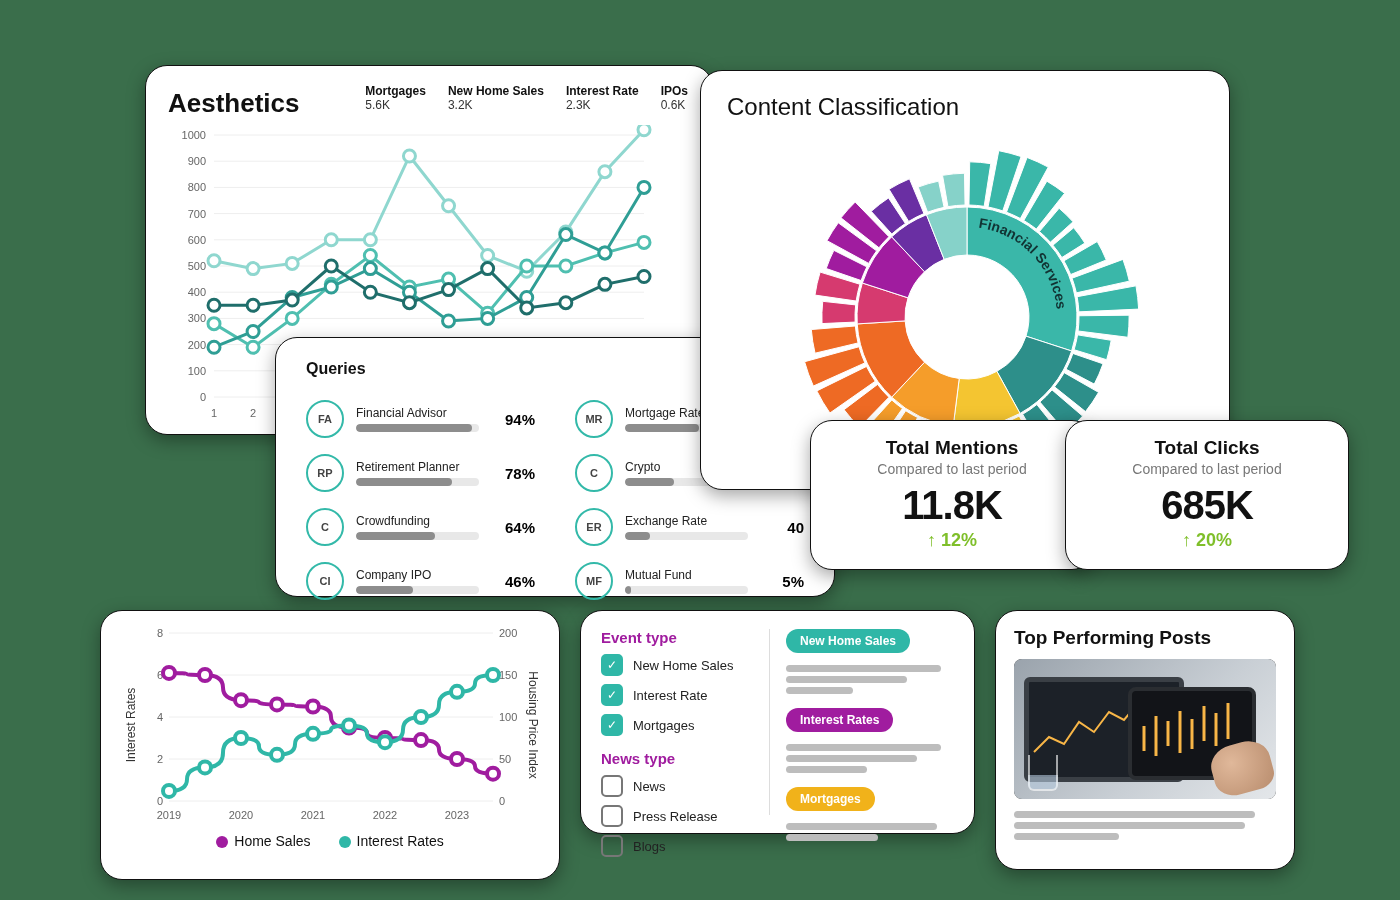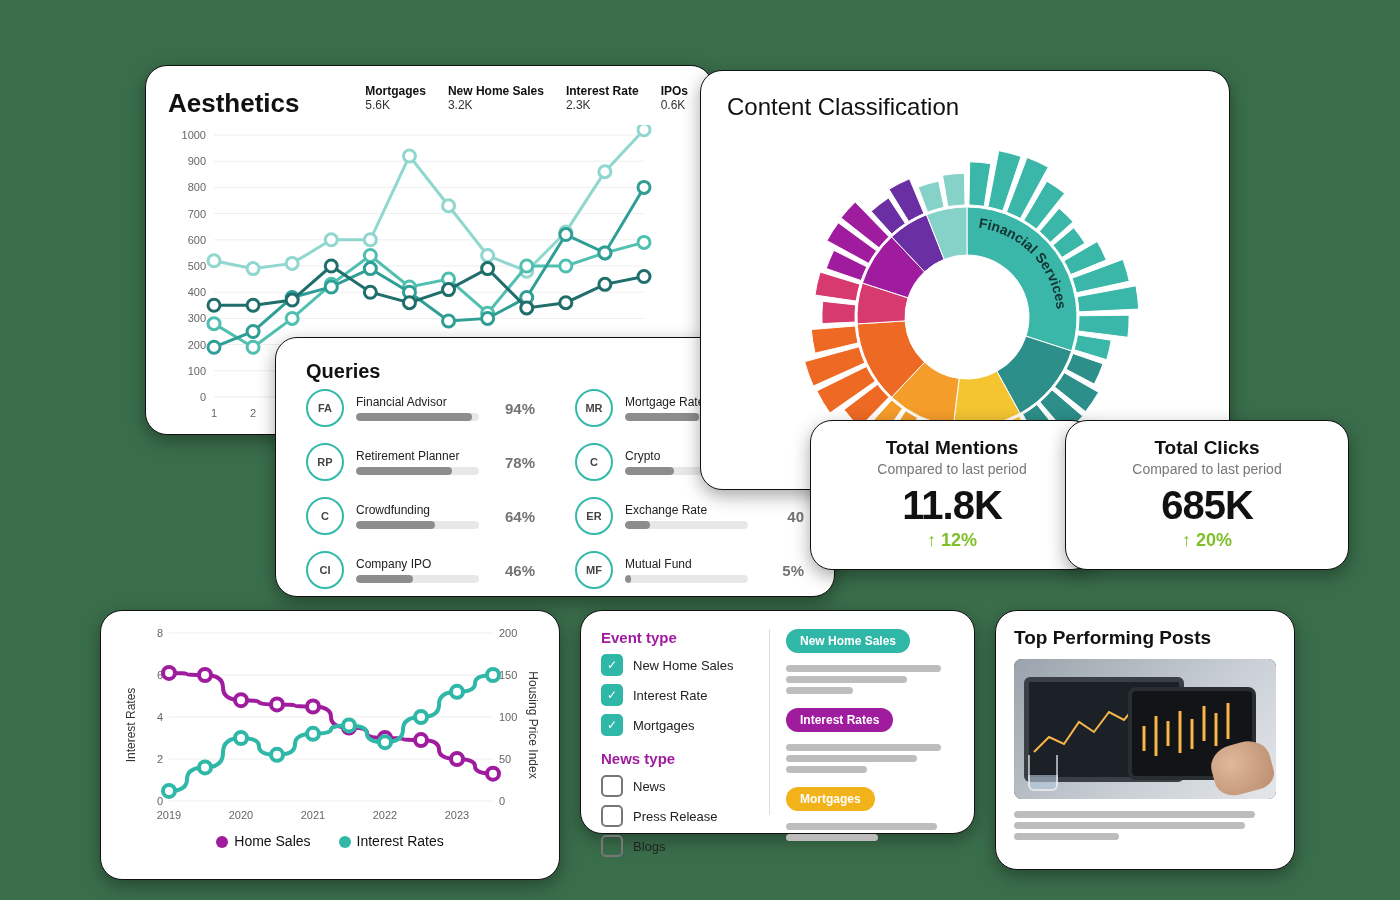--- a/index.html
+++ b/index.html
@@ -6,30 +6,30 @@
   .card{position:absolute;background:#fff;border:1px solid #111;border-radius:22px;box-shadow:0 6px 18px rgba(0,0,0,.35);box-sizing:border-box;}
   
   #c-aesth{left:145px;top:65px;width:568px;height:370px;padding:22px 22px 14px 22px;}
   #c-aesth h2{margin:0 0 6px 0;font-size:26px;font-weight:700;}
   .mini-kpis{position:absolute;top:18px;right:24px;display:flex;gap:22px;font-size:12px;}
   .mini-kpis .k{text-align:left;}
   .mini-kpis .k .kl{font-weight:700;font-size:12px;}
   .mini-kpis .k .kv{font-weight:400;font-size:12px;color:#333;}
   
   #c-queries{left:275px;top:337px;width:560px;height:260px;padding:22px 30px;}
-  #c-queries h2{margin:0 0 6px 0;font-size:20px;font-weight:600;}
+  #c-queries h2{margin:0 0 22px 0;font-size:16px;font-weight:600;}
   .q-cols{display:flex;gap:40px;}
   .q-col{flex:1;display:flex;flex-direction:column;gap:16px;}
   .q-row{display:flex;align-items:center;gap:12px;}
   .q-ic{width:34px;height:34px;border-radius:50%;border:2px solid #33b9a9;color:#444;font-size:11px;font-weight:700;display:flex;align-items:center;justify-content:center;flex:0 0 34px;}
   .q-body{flex:1;}
   .q-name{font-size:12px;color:#222;margin-bottom:4px;}
   .q-bar{height:8px;border-radius:4px;background:#e8e8e8;overflow:hidden;}
   .q-bar>i{display:block;height:100%;background:#8d8d8d;border-radius:4px;}
-  .q-pct{width:44px;text-align:right;font-size:15px;font-weight:700;color:#737373;}
+  .q-pct{width:44px;text-align:right;font-size:15px;font-weight:700;color:#000000;}
   
   #c-class{left:700px;top:70px;width:530px;height:420px;padding:22px 26px;overflow:visible;}
   #c-class h2{margin:0 0 6px 0;font-size:24px;font-weight:500;}
   
   .pod{position:absolute;background:#fff;border:1px solid #111;border-radius:22px;box-shadow:0 6px 18px rgba(0,0,0,.35);padding:16px 26px 18px 26px;text-align:center;}
   #pod-mentions{left:810px;top:420px;width:230px;}
   #pod-clicks{left:1065px;top:420px;width:230px;}
   .pod .pt{font-size:19px;font-weight:600;}
   .pod .ps{font-size:14px;color:#777;margin-top:2px;}
   .pod .pv{font-size:40px;font-weight:900;margin-top:6px;letter-spacing:-1px;}

